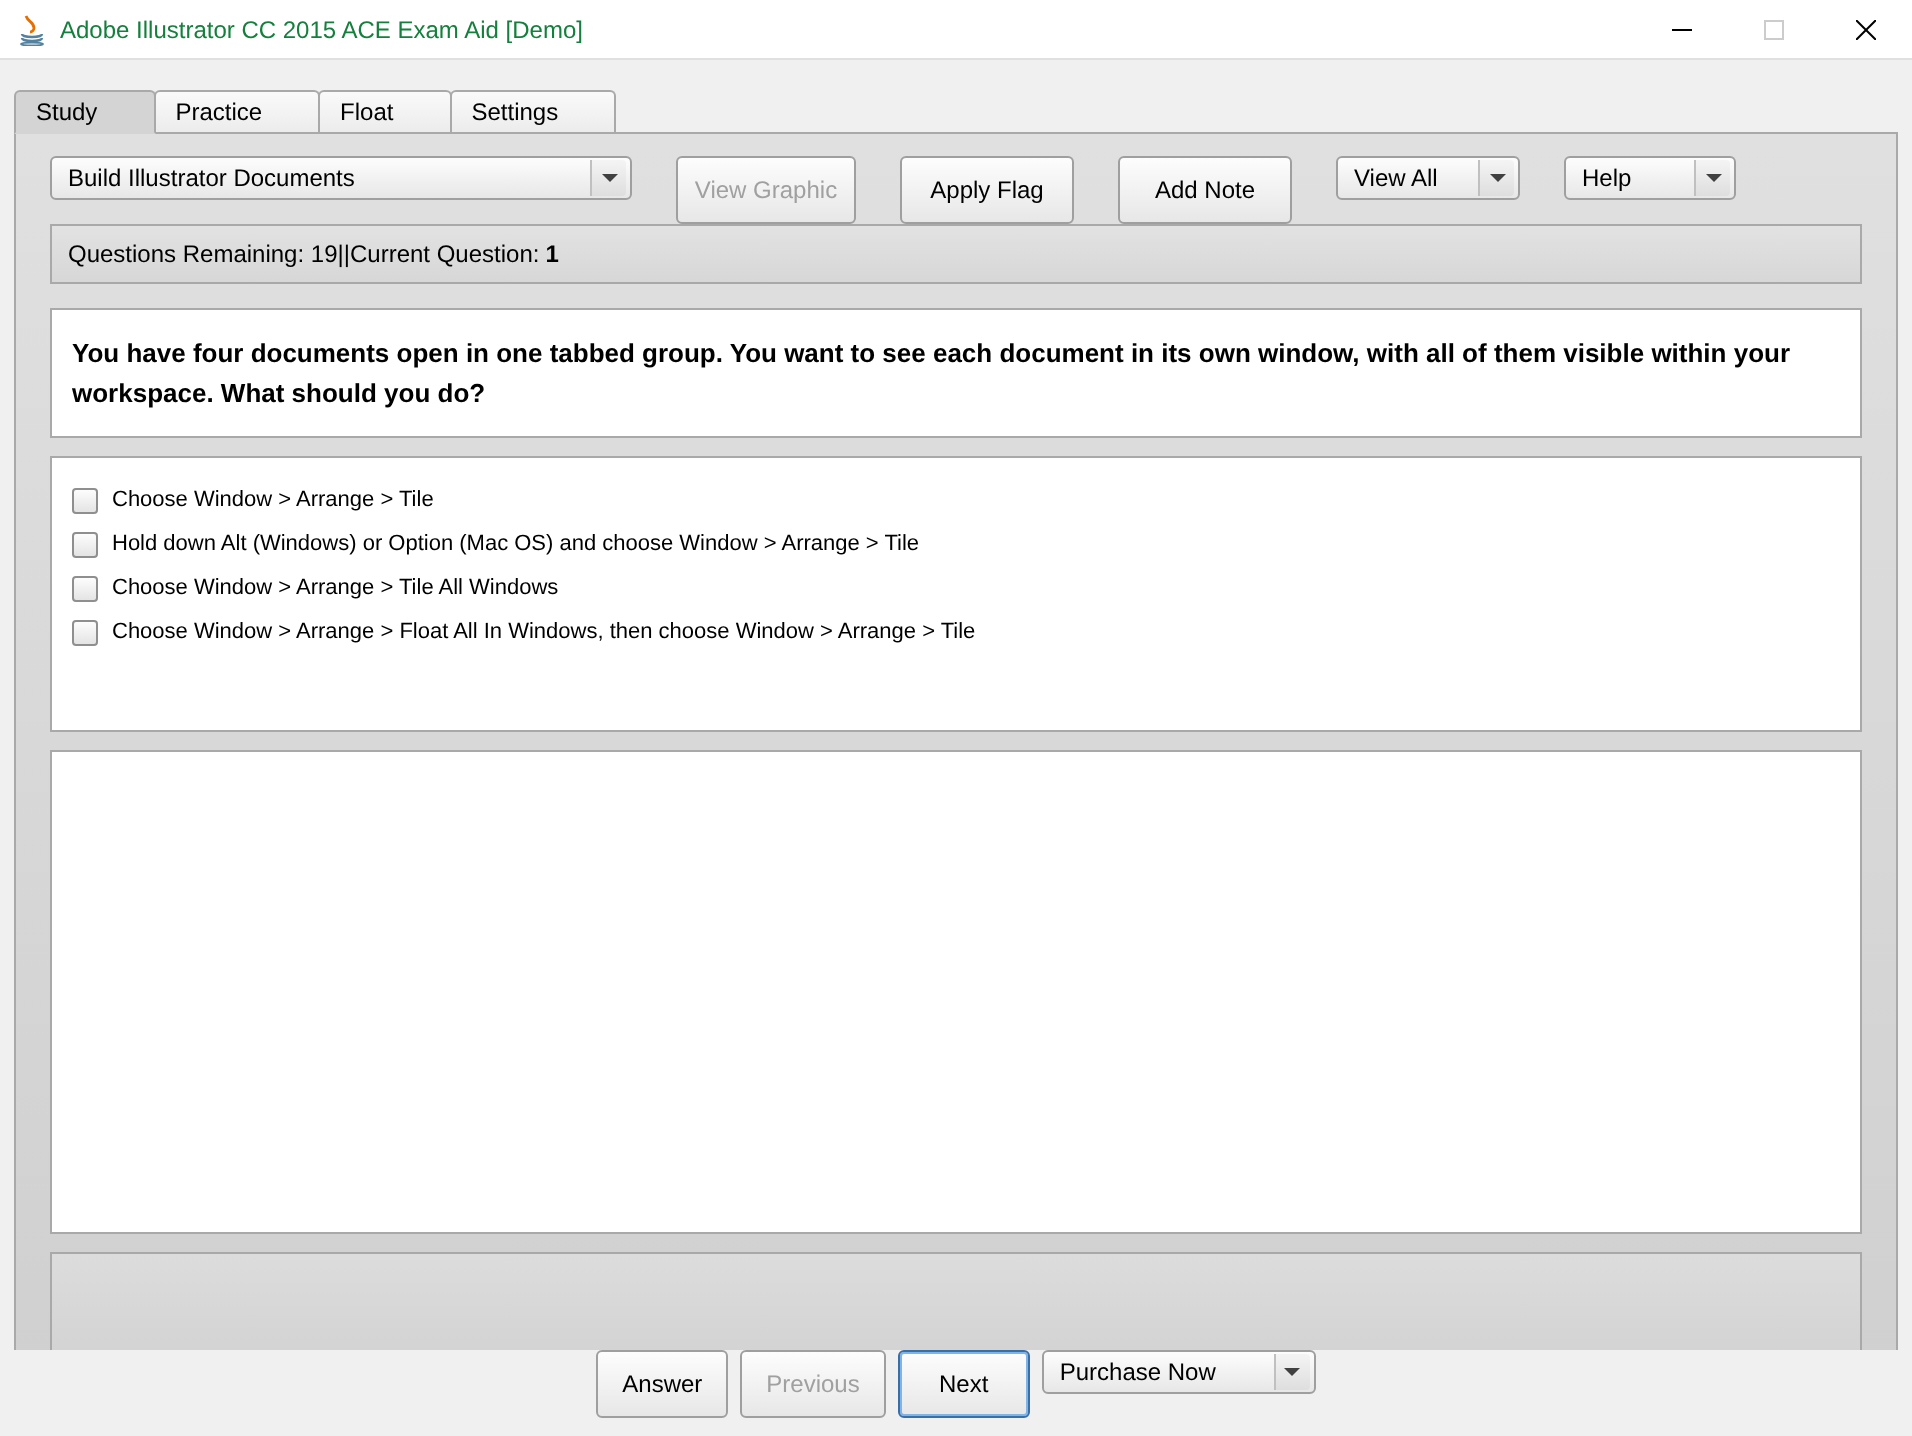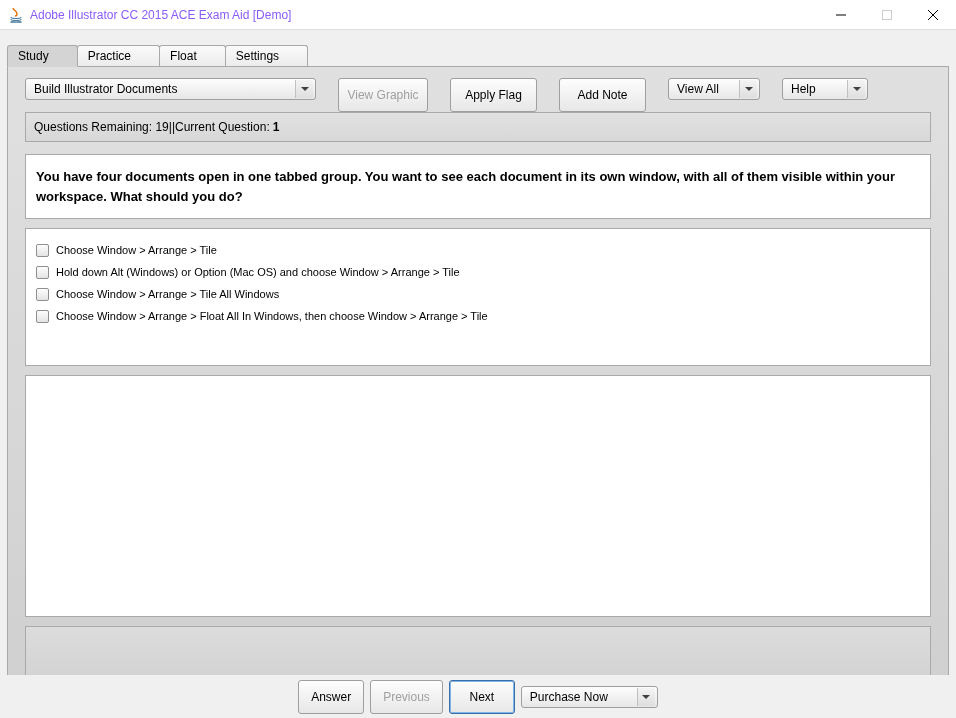--- a/index.html
+++ b/index.html
@@ -1,21 +1,21 @@
 <!DOCTYPE html>
 <html><head>
 <meta charset="utf-8">
 <style>
 * { box-sizing: border-box; margin: 0; padding: 0; }
 html, body { width: 956px; height: 718px; overflow: hidden; font-family: "Segoe UI", Tahoma, sans-serif; font-size: 12px; background: #fff; }
 
 
 .titlebar { height: 30px; background: #fff; display: flex; align-items: center; padding: 0 0 0 8px; border-bottom: 1px solid #e0e0e0; }
 .titlebar .icon { width: 16px; height: 16px; margin-right: 6px; }
-.titlebar .title { flex: 1; color: #8b5cf6; font-size: 12px; }
+.titlebar .title { flex: 1; color: #15803d; font-size: 12px; }
 .titlebar .win-btn { width: 46px; height: 30px; display: flex; align-items: center; justify-content: center; color: #000; }
 .titlebar .win-btn.disabled { color: #bbb; }
 
 
 .client { position: relative; height: 688px; background: #f0f0f0; padding: 7px 7px 0 7px; }
 
 
 .tabs { display: flex; height: 21px; margin-top: 8px; padding-left: 0px; }
 .tab { padding: 3px 28px 0 10px; background: linear-gradient(#fafafa,#ececec); border: 1px solid #a9a9a9; border-bottom: none; border-radius: 3px 3px 0 0; margin-right: -1px; color: #000; cursor: pointer; font-size: 12px; }
 .tab.active { background: #d4d4d4; position: relative; z-index: 2; border-bottom: 1px solid #d4d4d4; margin-bottom: -1px; }
@@ -51,21 +51,21 @@
 .chk { width: 13px; height: 13px; border: 1px solid #8f8f8f; border-radius: 2px; background: linear-gradient(#fdfdfd,#e4e4e4); margin-right: 7px; flex-shrink: 0; }
 .answer-row span { color: #000; }
 
 
 .empty-panel { margin-top: 9px; background: #fff; border: 1px solid #a9a9a9; height: 242px; }
 
 
 .lower-spacer { margin-top: 9px; border: 1px solid #a9a9a9; background: linear-gradient(#dcdcdc,#cfcfcf); height: 76px; }
 
 
-.bottom-bar { position: absolute; left: 0; right: 0; bottom: 0; height: 43px; background: #f0f0f0; display: flex; align-items: center; justify-content: center; gap: 6px; }
+.bottom-bar { position: absolute; left: 0; right: 0; bottom: 0; height: 43px; background: #f0f0f0; display: flex; justify-content: center; gap: 6px; }
 .bottom-bar .btn { min-width: 66px; }
 .bottom-bar .combo.purchase { width: 137px; }
 </style>
 </head>
 <body>
 
 <div class="titlebar">
   <span class="icon">
     <svg width="16" height="16" viewBox="0 0 16 16">
       <path d="M5 1 C6 4 9 4 9 7 C9 8 8 9 7 9" fill="none" stroke="#e76f00" stroke-width="1.4"></path>

